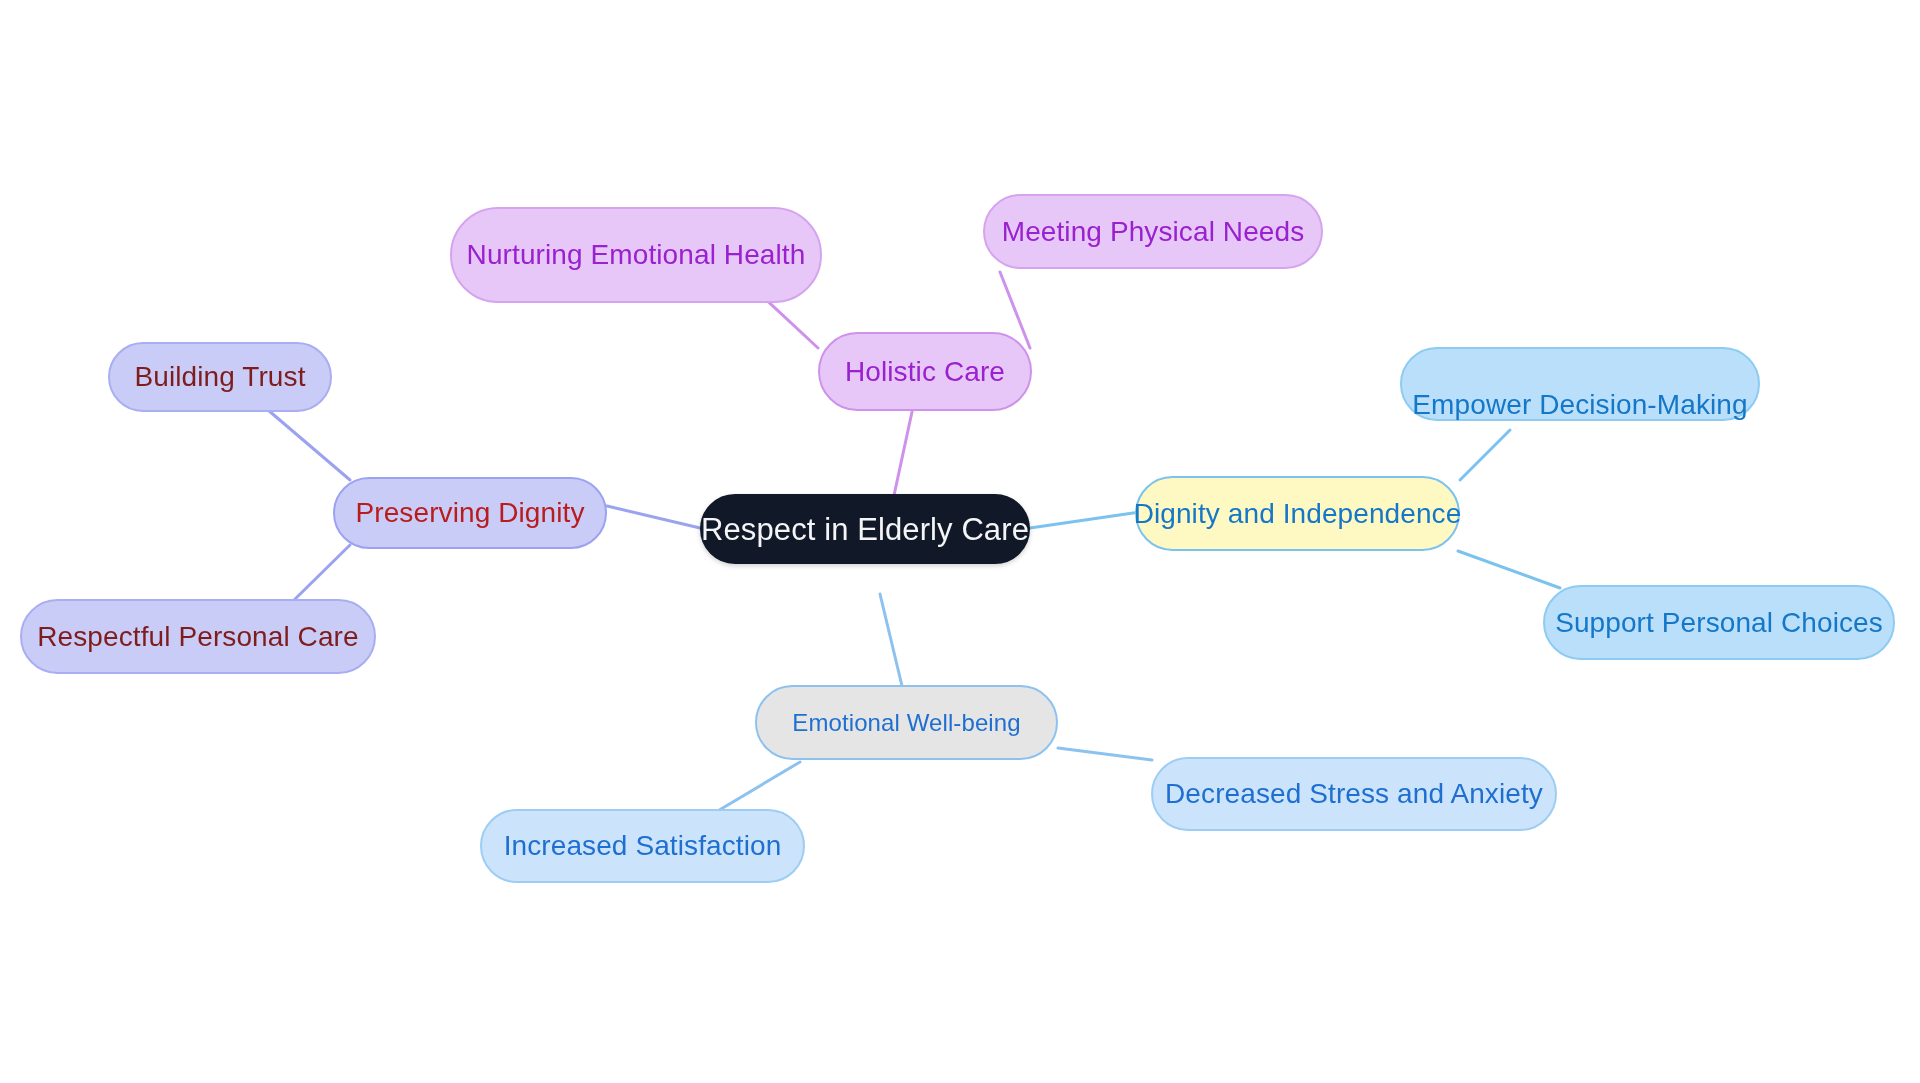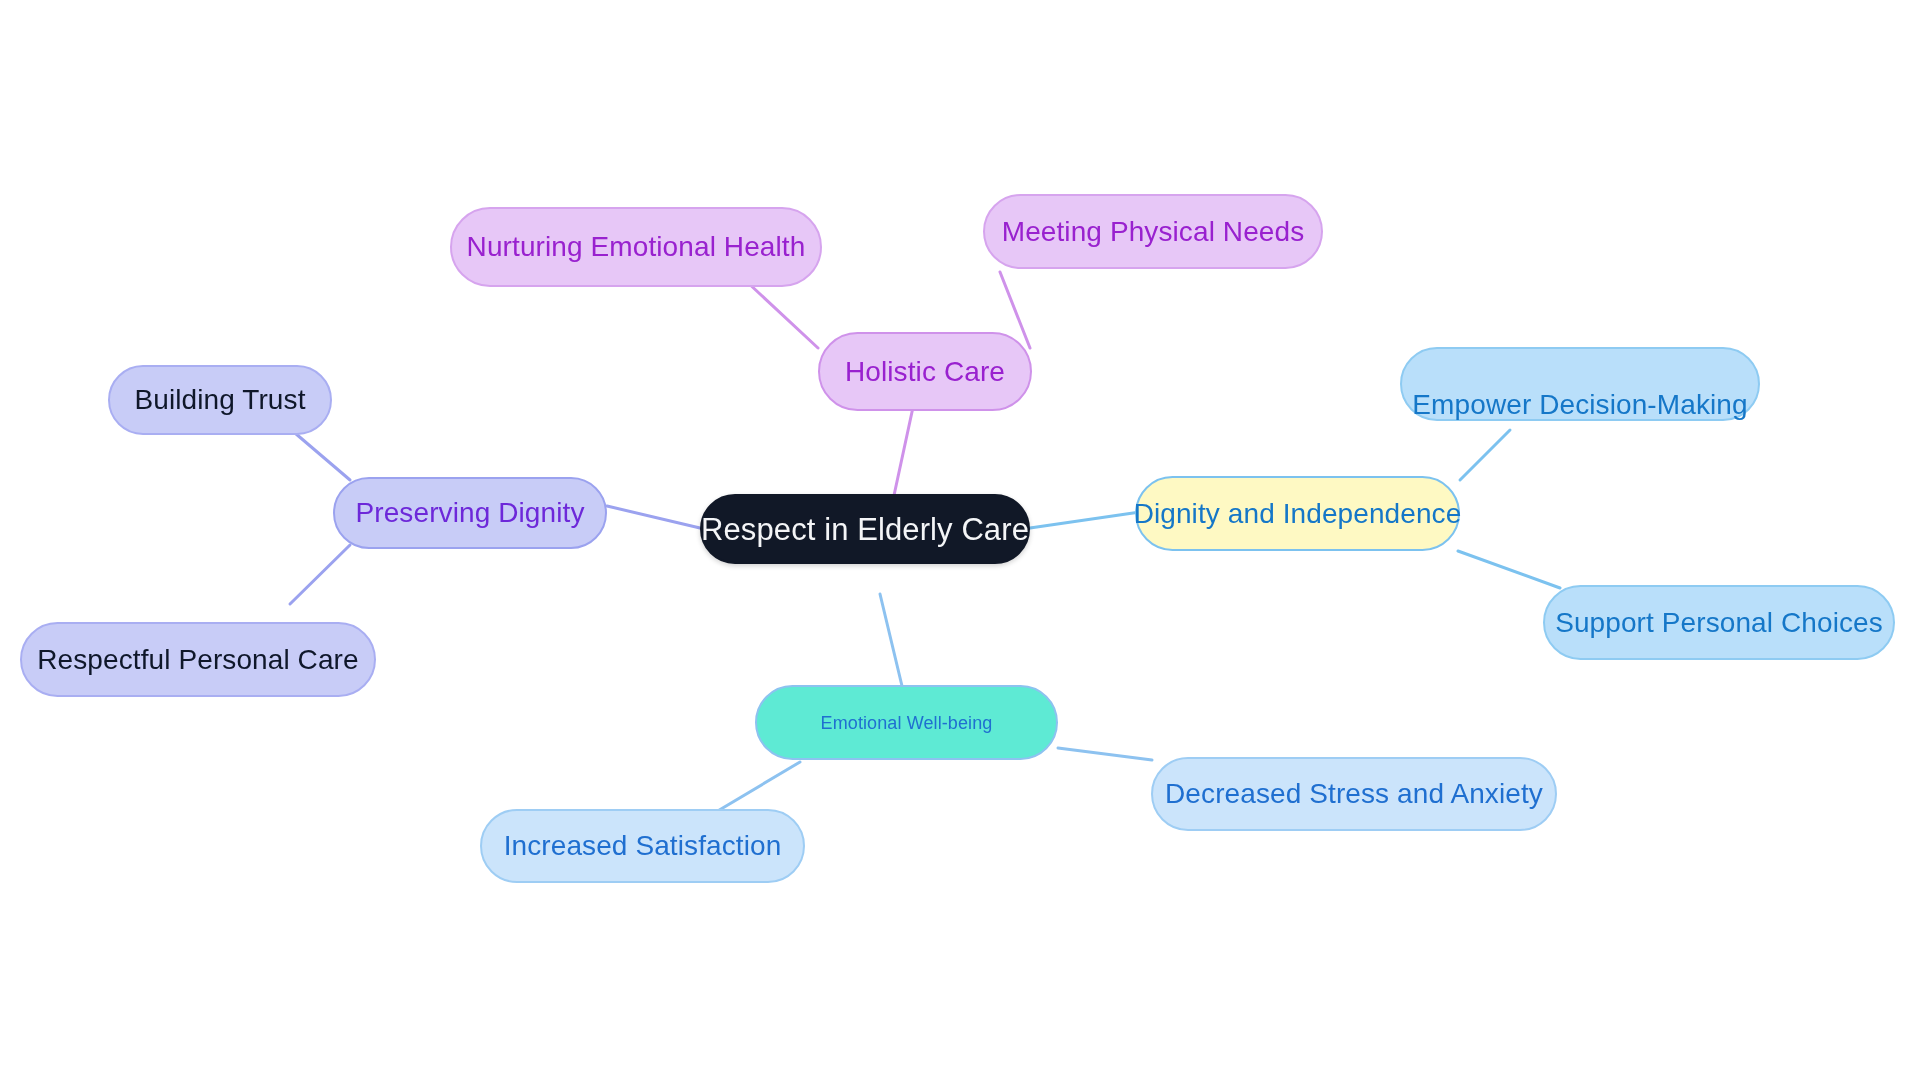--- a/index.html
+++ b/index.html
@@ -45,29 +45,28 @@
     background: #111827;
     border-color: #111827;
     color: #f4f5f7;
     font-size: 31px;
     box-shadow: 0 2px 5px rgba(0,0,0,0.18);
   }
   
   .node.indigo {
     background: #c8ccf7;
     border-color: #9ba2ef;
-    color: #6d28d9;
+    color: #b91c1c;
     font-size: 28px;
   }
   .node.indigo-leaf {
     background: #c8ccf7;
     border-color: #a9aef2;
-    color: #0f172a;
+    color: #7f1d1d;
     font-size: 28px;
-    margin-top: 23px;
   }
   
   .node.purple {
     background: #e7c7f7;
     border-color: #cf92ea;
     color: #9921cf;
     font-size: 28px;
   }
   .node.purple-leaf {
     background: #e7c7f7;
@@ -83,24 +82,24 @@
     font-size: 28px;
   }
   .node.blue-leaf {
     background: #b9dffa;
     border-color: #8ecbf2;
     color: #1577c8;
     font-size: 28px;
   }
   
   .node.skyblue {
-    background: #5eead4;
+    background: #e5e5e5;
     border-color: #8dc2f0;
     color: #1f6fd0;
-    font-size: 18px;
+    font-size: 24px;
   }
   .node.skyblue-leaf {
     background: #cbe4fb;
     border-color: #9ecdf4;
     color: #1f6fd0;
     font-size: 28px;
     text-align: right;
   }
 </style>
 </head>
@@ -148,21 +147,21 @@
   </div>
 
   <div class="node indigo-leaf" style="left:20px; top:599px; width:356px; height:75px;">
     <span class="node-label">Respectful Personal Care</span>
   </div>
 
   <div class="node purple" style="left:818px; top:332px; width:214px; height:79px;">
     <span class="node-label">Holistic Care</span>
   </div>
 
-  <div class="node purple-leaf" style="left:450px; top:207px; width:372px; height:80px;">
+  <div class="node purple-leaf" style="left:450px; top:207px; width:372px; height:96px;">
     <span class="node-label">Nurturing Emotional Health</span>
   </div>
 
   <div class="node purple-leaf" style="left:983px; top:194px; width:340px; height:75px;">
     <span class="node-label">Meeting Physical Needs</span>
   </div>
 
   <div class="node blue" style="left:1135px; top:476px; width:325px; height:75px;">
     <span class="node-label">Dignity and Independence</span>
   </div>

